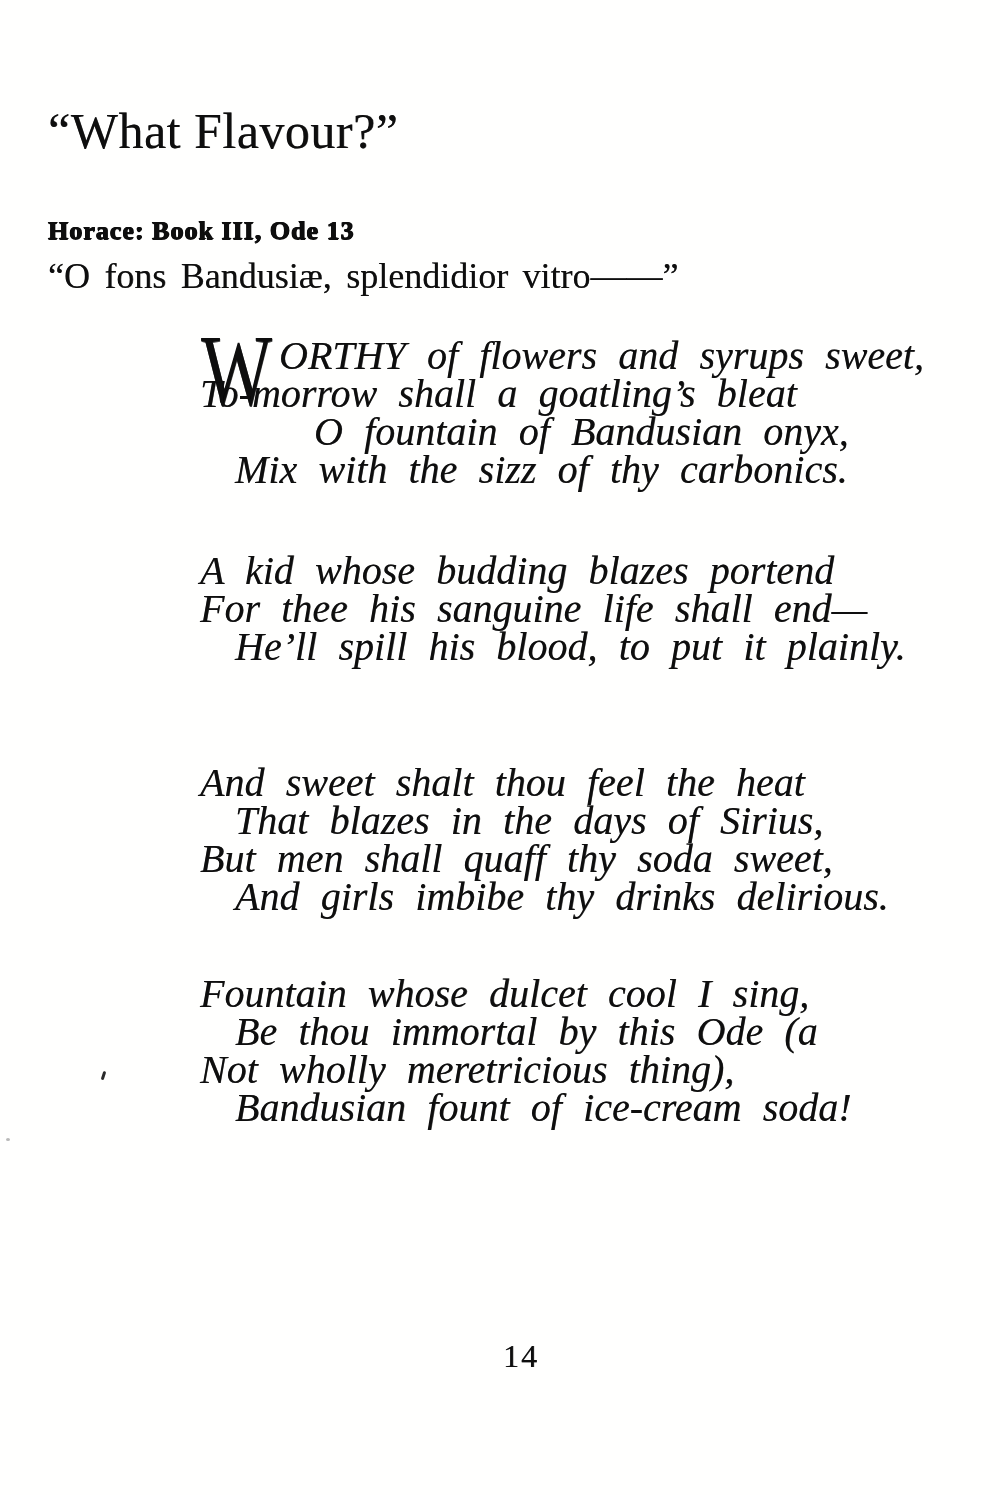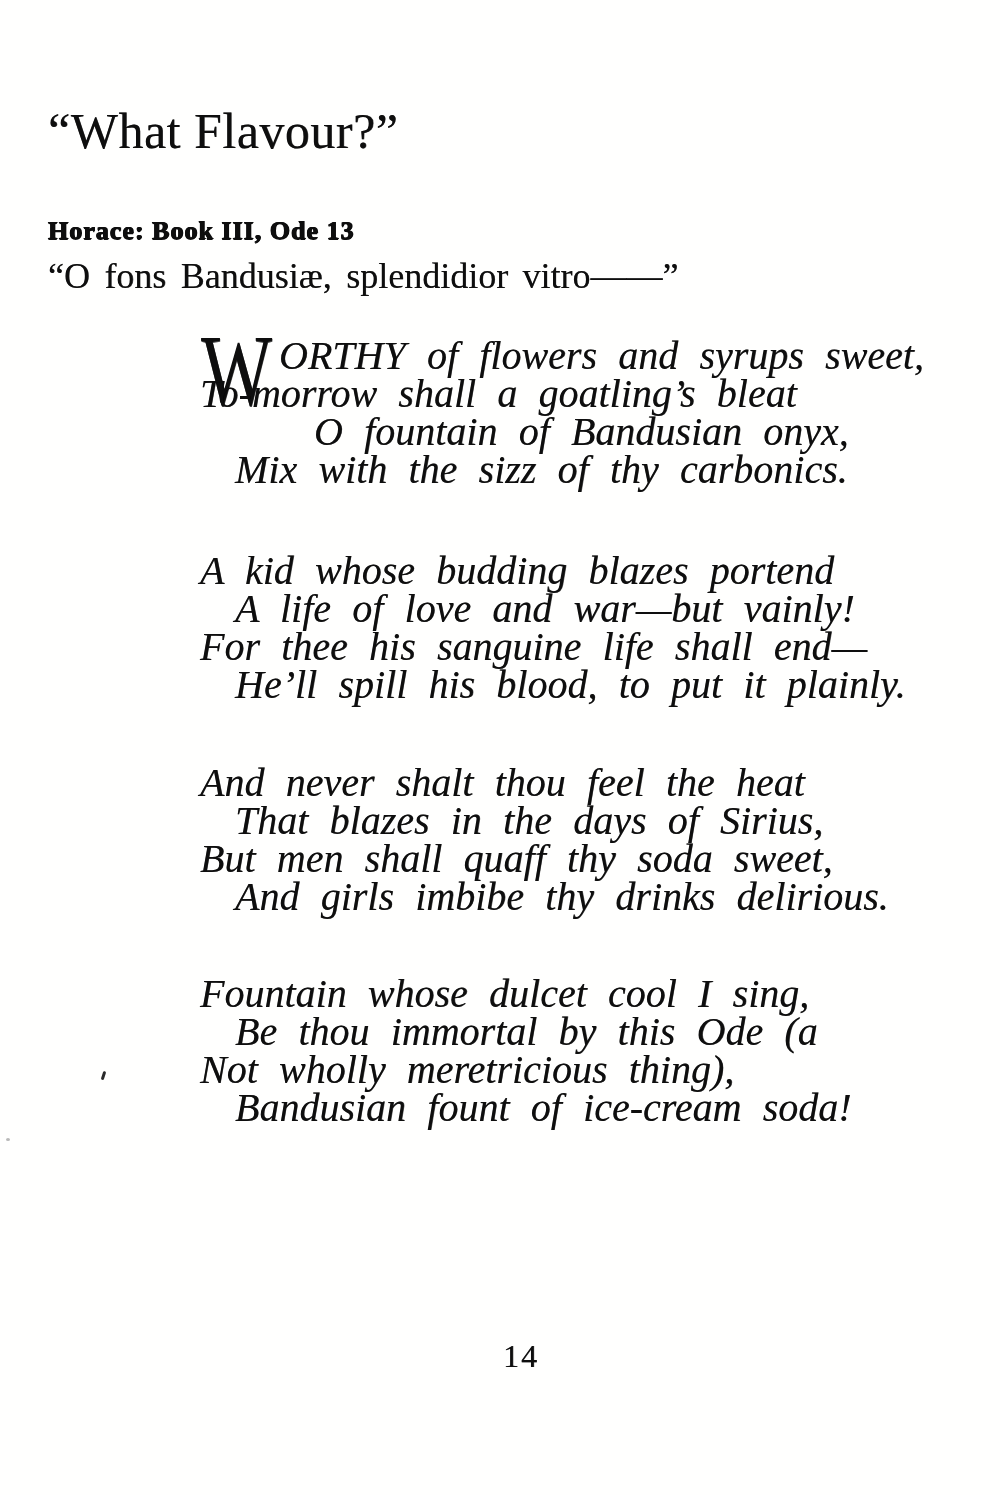--- a/index.html
+++ b/index.html
@@ -134,27 +134,26 @@
 
     <div class="stanza s1">
       <div class="line dc-line1">ORTHY of flowers and syrups sweet,</div>
       <div class="line">To-morrow shall a goatling’s bleat</div>
       <div class="line dc-line2">O fountain of Bandusian onyx,</div>
       <div class="line indent">Mix with the sizz of thy carbonics.</div>
     </div>
 
     <div class="stanza s2">
       <div class="line">A kid whose budding blazes portend</div>
-      <div class="line indent">A life of love and war—but vainly!</div>
       <div class="line">For thee his sanguine life shall end—</div>
       <div class="line indent">He’ll spill his blood, to put it plainly.</div>
     </div>
 
     <div class="stanza s3">
-      <div class="line">And never shalt thou feel the heat</div>
+      <div class="line">And sweet shalt thou feel the heat</div>
       <div class="line indent">That blazes in the days of Sirius,</div>
       <div class="line">But men shall quaff thy soda sweet,</div>
       <div class="line indent">And girls imbibe thy drinks delirious.</div>
     </div>
 
     <div class="stanza s4">
       <div class="line">Fountain whose dulcet cool I sing,</div>
       <div class="line indent">Be thou immortal by this Ode (a</div>
       <div class="line">Not wholly meretricious thing),</div>
       <div class="line indent">Bandusian fount of ice-cream soda!</div>

